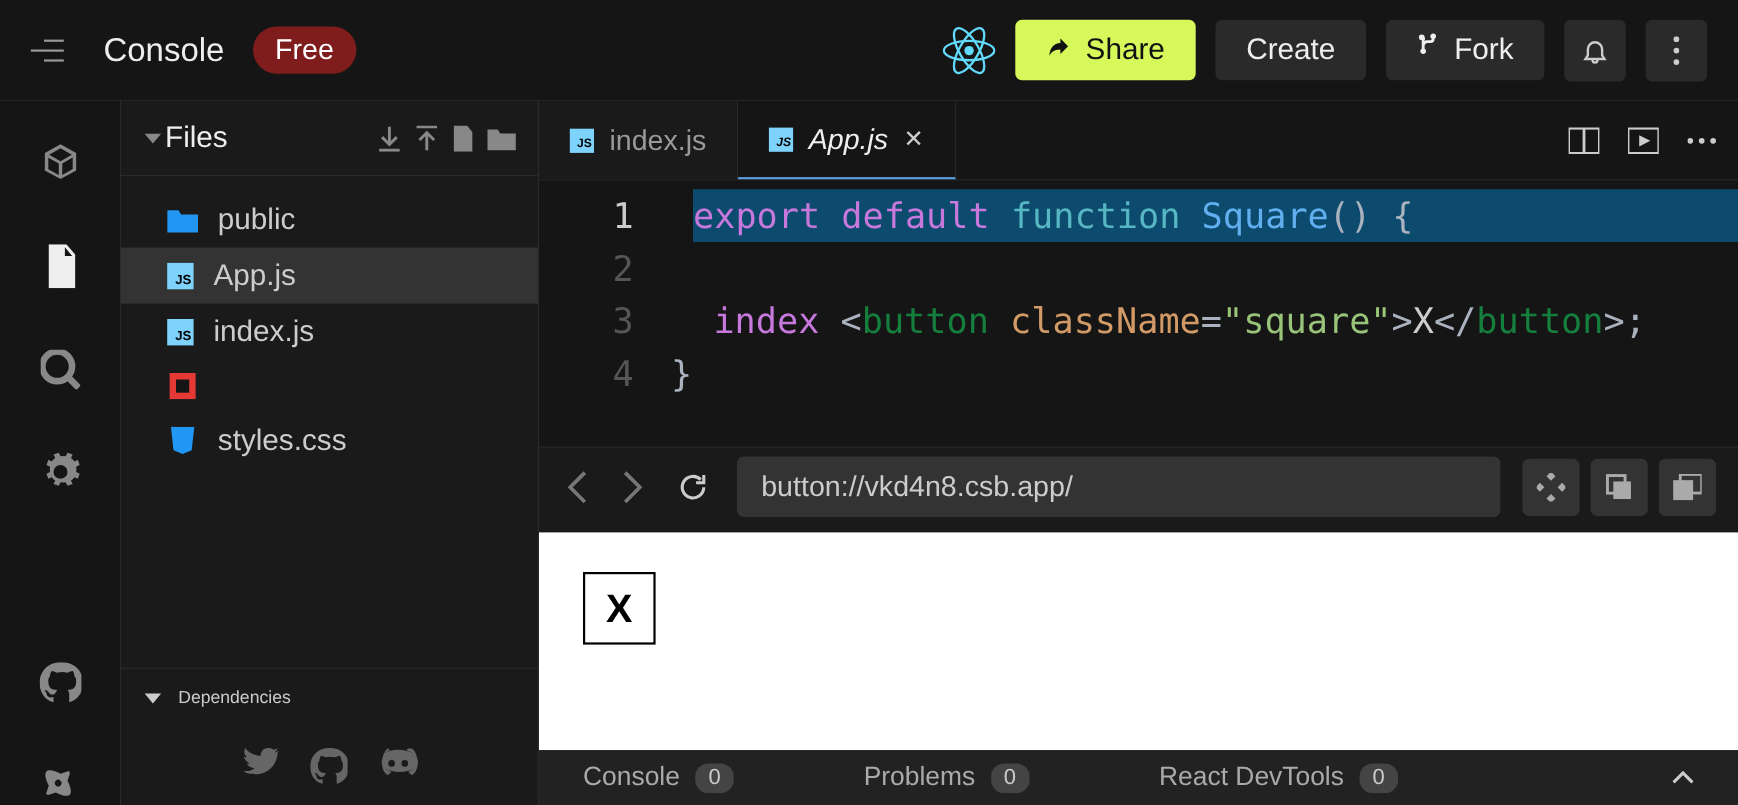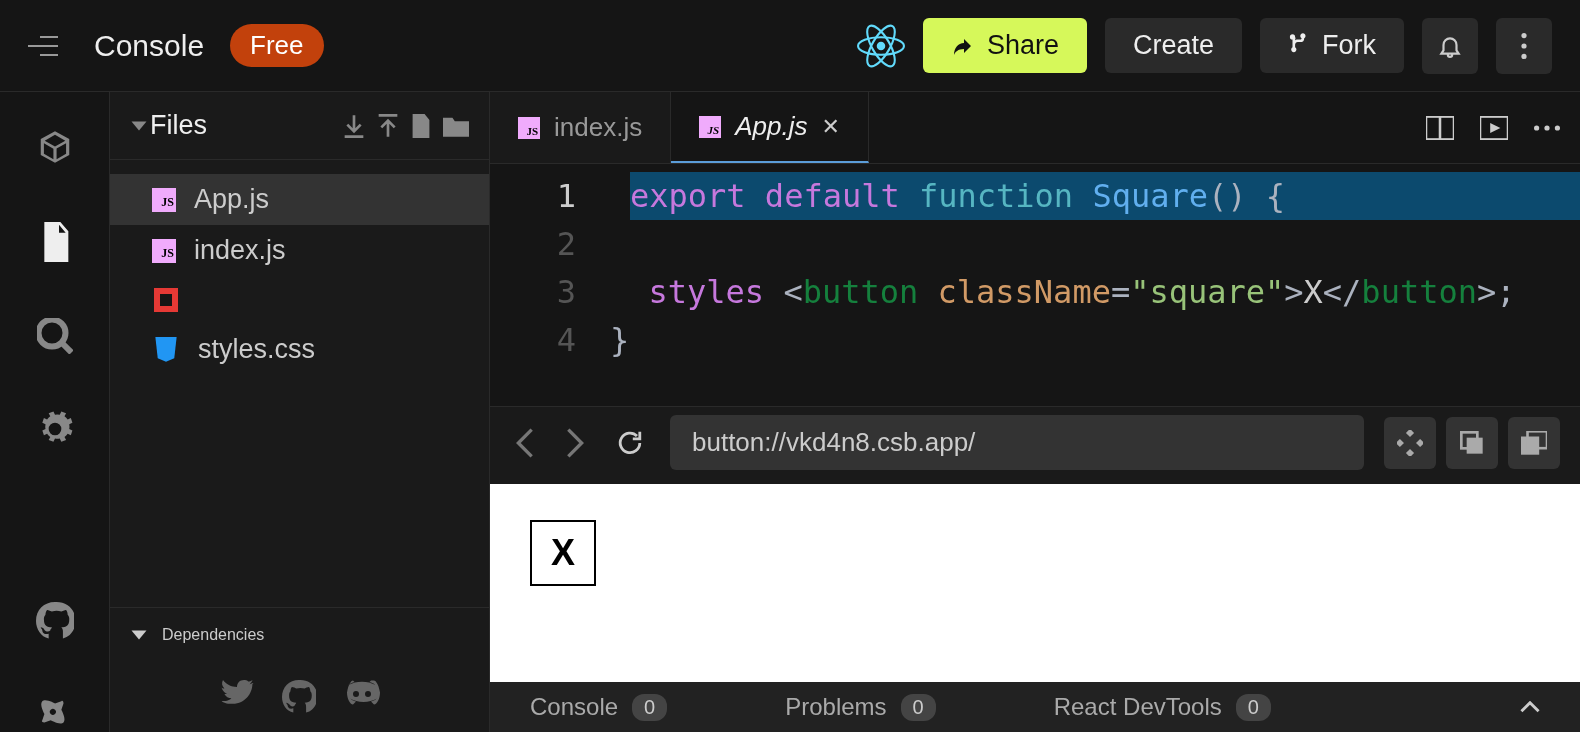--- a/index.html
+++ b/index.html
@@ -19,33 +19,33 @@
   gap: 18px;
   border-bottom: 1px solid #2a2a2a;
 }
 .menu-icon { width: 30px; height: 20px; cursor: pointer; display: flex; flex-direction: column; justify-content: space-between; }
 .menu-icon span { height: 2px; background: #999; display: block; }
 .menu-icon span:nth-child(1) { width: 60%; align-self: flex-end;}
 .menu-icon span:nth-child(2) { width: 100%; }
 .menu-icon span:nth-child(3) { width: 60%; align-self: flex-end;}
 .workspace-name { font-size: 30px; color: #eee; margin-left: 18px; }
 .badge-free {
-  background: #c2410c;
+  background: #7f1d1d;
   color: #fff;
   padding: 6px 20px;
   border-radius: 24px;
   font-size: 26px;
   margin-left: 8px;
   cursor: pointer;
 }
 .spacer { flex: 1; }
 .react-logo { width: 48px; height: 48px; color: #61dafb; }
 .btn {
   display: flex;
-  align-items: center;
+  align-items: flex-start;
   gap: 12px;
   background: #2a2a2a;
   color: #eee;
   padding: 12px 28px;
   font-size: 27px;
   border-radius: 6px;
   cursor: pointer;
 }
 .btn-share { background: #d6f85a; color: #111; font-weight: 500; }
 .icon-btn-sq {
@@ -187,21 +187,21 @@
   padding: 0 40px;
   gap: 18px;
   font-size: 24px;
   color: #aaa;
 }
 .bp-item { display: flex; align-items: center; gap: 14px; cursor: pointer; margin-right: 100px; }
 .bp-count { background: #444; color: #ccc; border-radius: 12px; padding: 2px 12px; font-size: 20px; }
 .bp-spacer { flex: 1; }
 .bp-chev { color: #ccc; cursor: pointer; }
 svg { display: block; }
-.js-badge { background: #f0abfc; color: #000; font-size: 12px; font-weight: 700; width: 24px; height: 24px; display: flex; align-items: flex-end; justify-content: flex-end; padding: 2px; font-family: Liberation Serif, serif; }
+.js-badge { background: #7dd3fc; color: #000; font-size: 12px; font-weight: 700; width: 24px; height: 24px; display: flex; align-items: flex-end; justify-content: flex-end; padding: 2px; }
 </style>
 </head>
 <body>
 
 <div class="topbar">
   <div class="menu-icon">
       <span></span>
       <span></span>
       <span></span>
     </div>
@@ -294,20 +294,28 @@
           <path fill="none" stroke="currentColor" stroke-width="2" d="M8 17V5M3 10l5-5 5 5M1 1h14"></path>
         </svg>
       <svg class="hdr-icon" width="20" height="24" viewBox="0 0 16 20">
           <path fill="currentColor" d="M1 0h10l4 5v15H1V0z"></path>
         </svg>
       <svg class="hdr-icon" width="26" height="22" viewBox="0 0 22 18">
           <path fill="currentColor" d="M0 2h8l2 3h12v13H0V2z"></path>
         </svg>
     </div>
     <div class="file-tree">
+      <div class="file-row">
+        <div class="file-icon">
+            <svg width="28" height="24" viewBox="0 0 22 18">
+              <path fill="#2196f3" d="M0 2h8l2 3h12v13H0V2z"></path>
+            </svg>
+          </div>
+        <span>public</span>
+      </div>
       <div class="file-row active">
         <div class="file-icon js-badge">JS</div>
         <span>App.js</span>
       </div>
       <div class="file-row">
         <div class="file-icon js-badge">JS</div>
         <span>index.js</span>
       </div>
       <div class="file-row">
         <div class="file-icon">
@@ -388,21 +396,21 @@
     </div>
 
     <div class="code">
       <div class="gutter">
         <div class="ln active">1</div>
         <div class="ln">2</div>
         <div class="ln">3</div>
         <div class="ln">4</div>
       </div>
       <div class="code-lines"><span class="line1-hl"><span class="k-export">export</span> <span class="k-default">default</span> <span class="k-function">function</span> <span class="k-name">Square</span><span class="k-brace">()</span> <span class="k-brace">{</span></span>
-  <span class="k-return">styles</span> <span class="k-brace">&lt;</span><span class="k-tag">button</span> <span class="k-attr">className</span><span class="k-brace">=</span><span class="k-str">"square"</span><span class="k-brace">&gt;</span><span>X</span><span class="k-brace">&lt;/</span><span class="k-tag">button</span><span class="k-brace">&gt;</span><span class="k-brace">;</span>
+  <span class="k-return">index</span> <span class="k-brace">&lt;</span><span class="k-tag">button</span> <span class="k-attr">className</span><span class="k-brace">=</span><span class="k-str">"square"</span><span class="k-brace">&gt;</span><span>X</span><span class="k-brace">&lt;/</span><span class="k-tag">button</span><span class="k-brace">&gt;</span><span class="k-brace">;</span>
 <span class="k-brace">}</span>
 </div>
     </div>
 
     <div class="preview-pane">
       <div class="url-bar">
         <div class="nav-btn">
             <svg width="18" height="30" viewBox="0 0 10 18">
               <path fill="none" stroke="currentColor" stroke-width="2" d="M9 1L1 9l8 8"></path>
             </svg>

